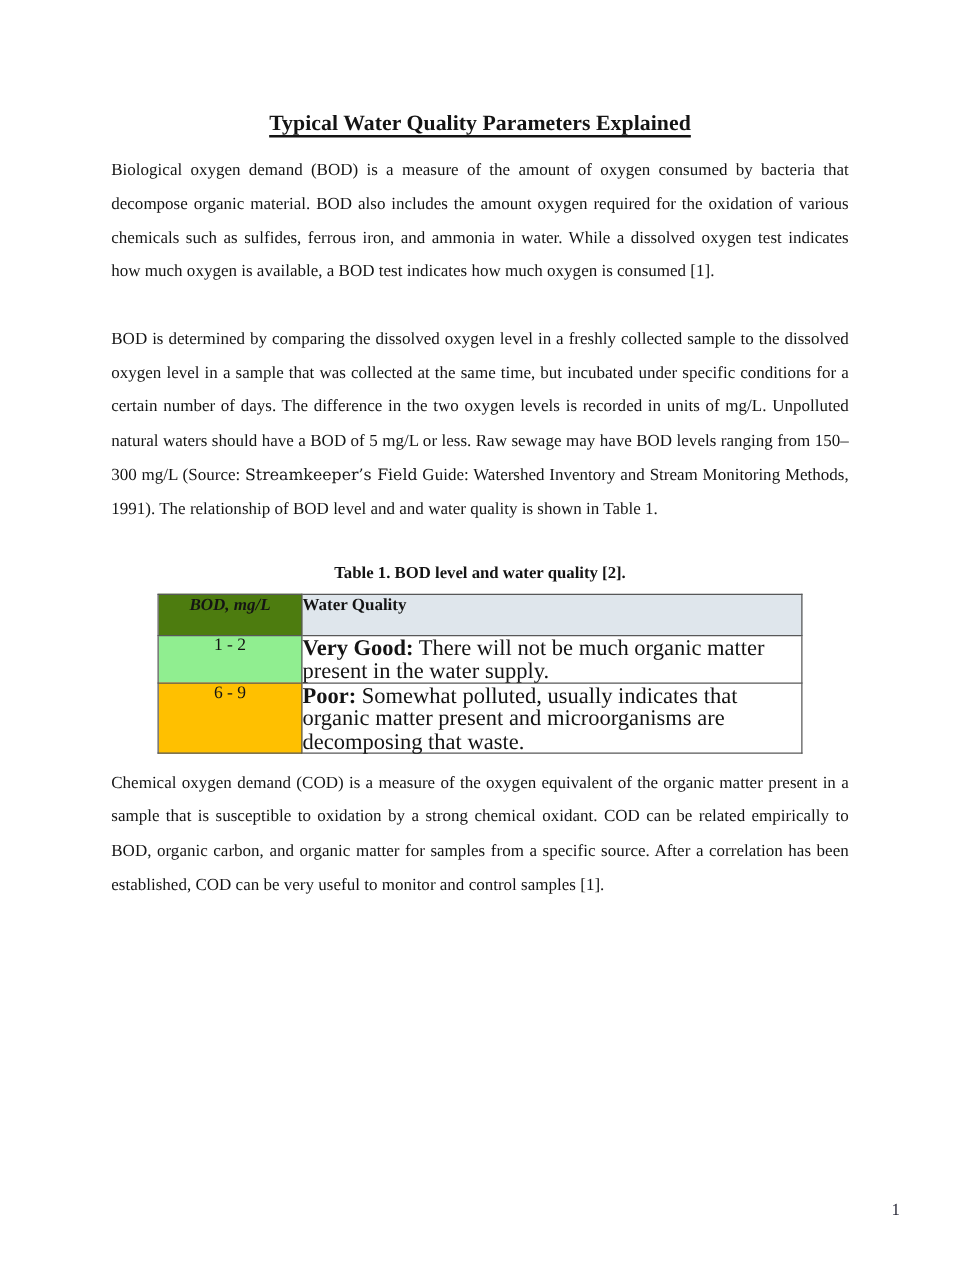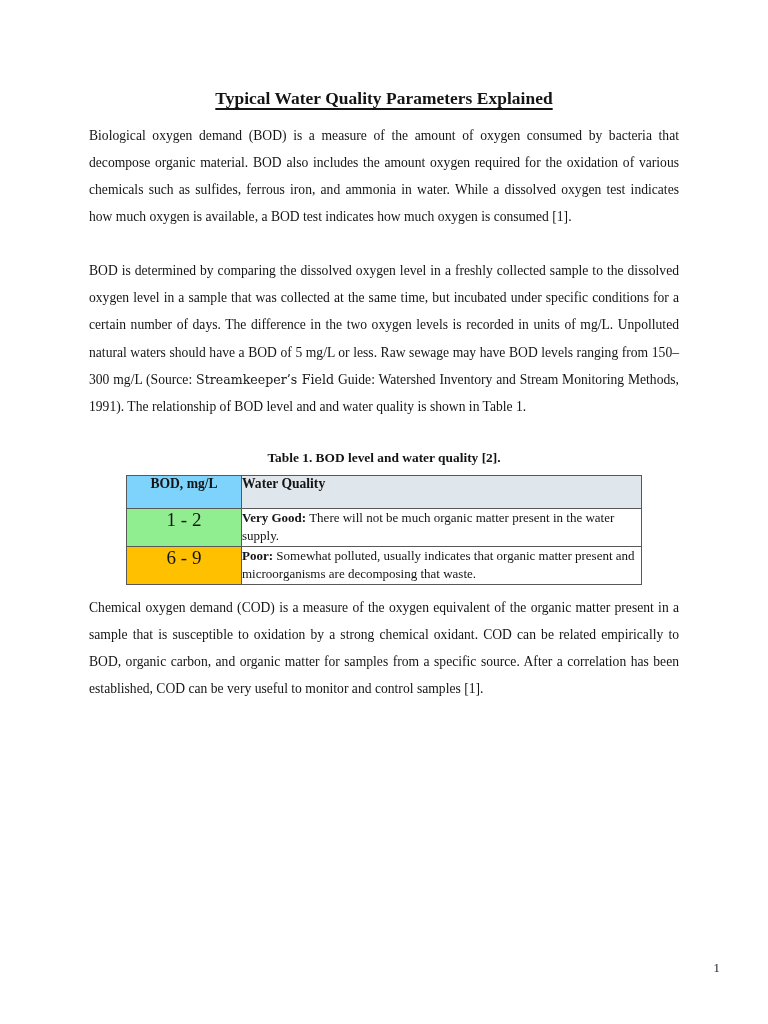--- a/index.html
+++ b/index.html
@@ -105,26 +105,26 @@
     font-weight: bold;
     height: 33px;
     padding: 4px 8px 0 8px;
     box-sizing: border-box;
   }
   th.hdr-left  { text-align: center; }
   th.hdr-right { text-align: left; }
 
   td.lvl {
     text-align: center;
-    font-size: 19px;
+    font-size: 14px;
     padding: 4px 4px 4px 4px;
     box-sizing: border-box;
   }
   td.desc {
-    font-size: 13px;
+    font-size: 18px;
     line-height: 18.5px;
     padding: 3px 8px 4px 8px;
     box-sizing: border-box;
     background: #ffffff;
     text-align: left;
   }
   td.desc b { font-weight: bold; }
 
   
   .page-number {
@@ -150,21 +150,21 @@
   <div class="table-caption">Table 1. BOD level and water quality [2].</div>
 
   <div class="tbl-wrap">
     <table class="bod-table">
       <colgroup>
           <col class="c1">
           <col class="c2">
         </colgroup>
       <thead>
         <tr>
-          <th class="hdr hdr-left" style="background: #7dd3fc;">BOD, mg/L</th>
+          <th class="hdr hdr-left" style="background: #4d7c0f; font-style: italic;">BOD, mg/L</th>
           <th class="hdr hdr-right" style="background: rgb(223, 230, 236);">Water Quality</th>
         </tr>
       </thead>
       <tbody>
           <tr>
             <td class="lvl" style="background: rgb(144, 238, 144);">1 - 2</td>
             <td class="desc"><b>Very Good:</b><span> There will not be much organic matter present in the water supply.</span></td>
           </tr>
           <tr>
             <td class="lvl" style="background: rgb(255, 192, 0);">6 - 9</td>

